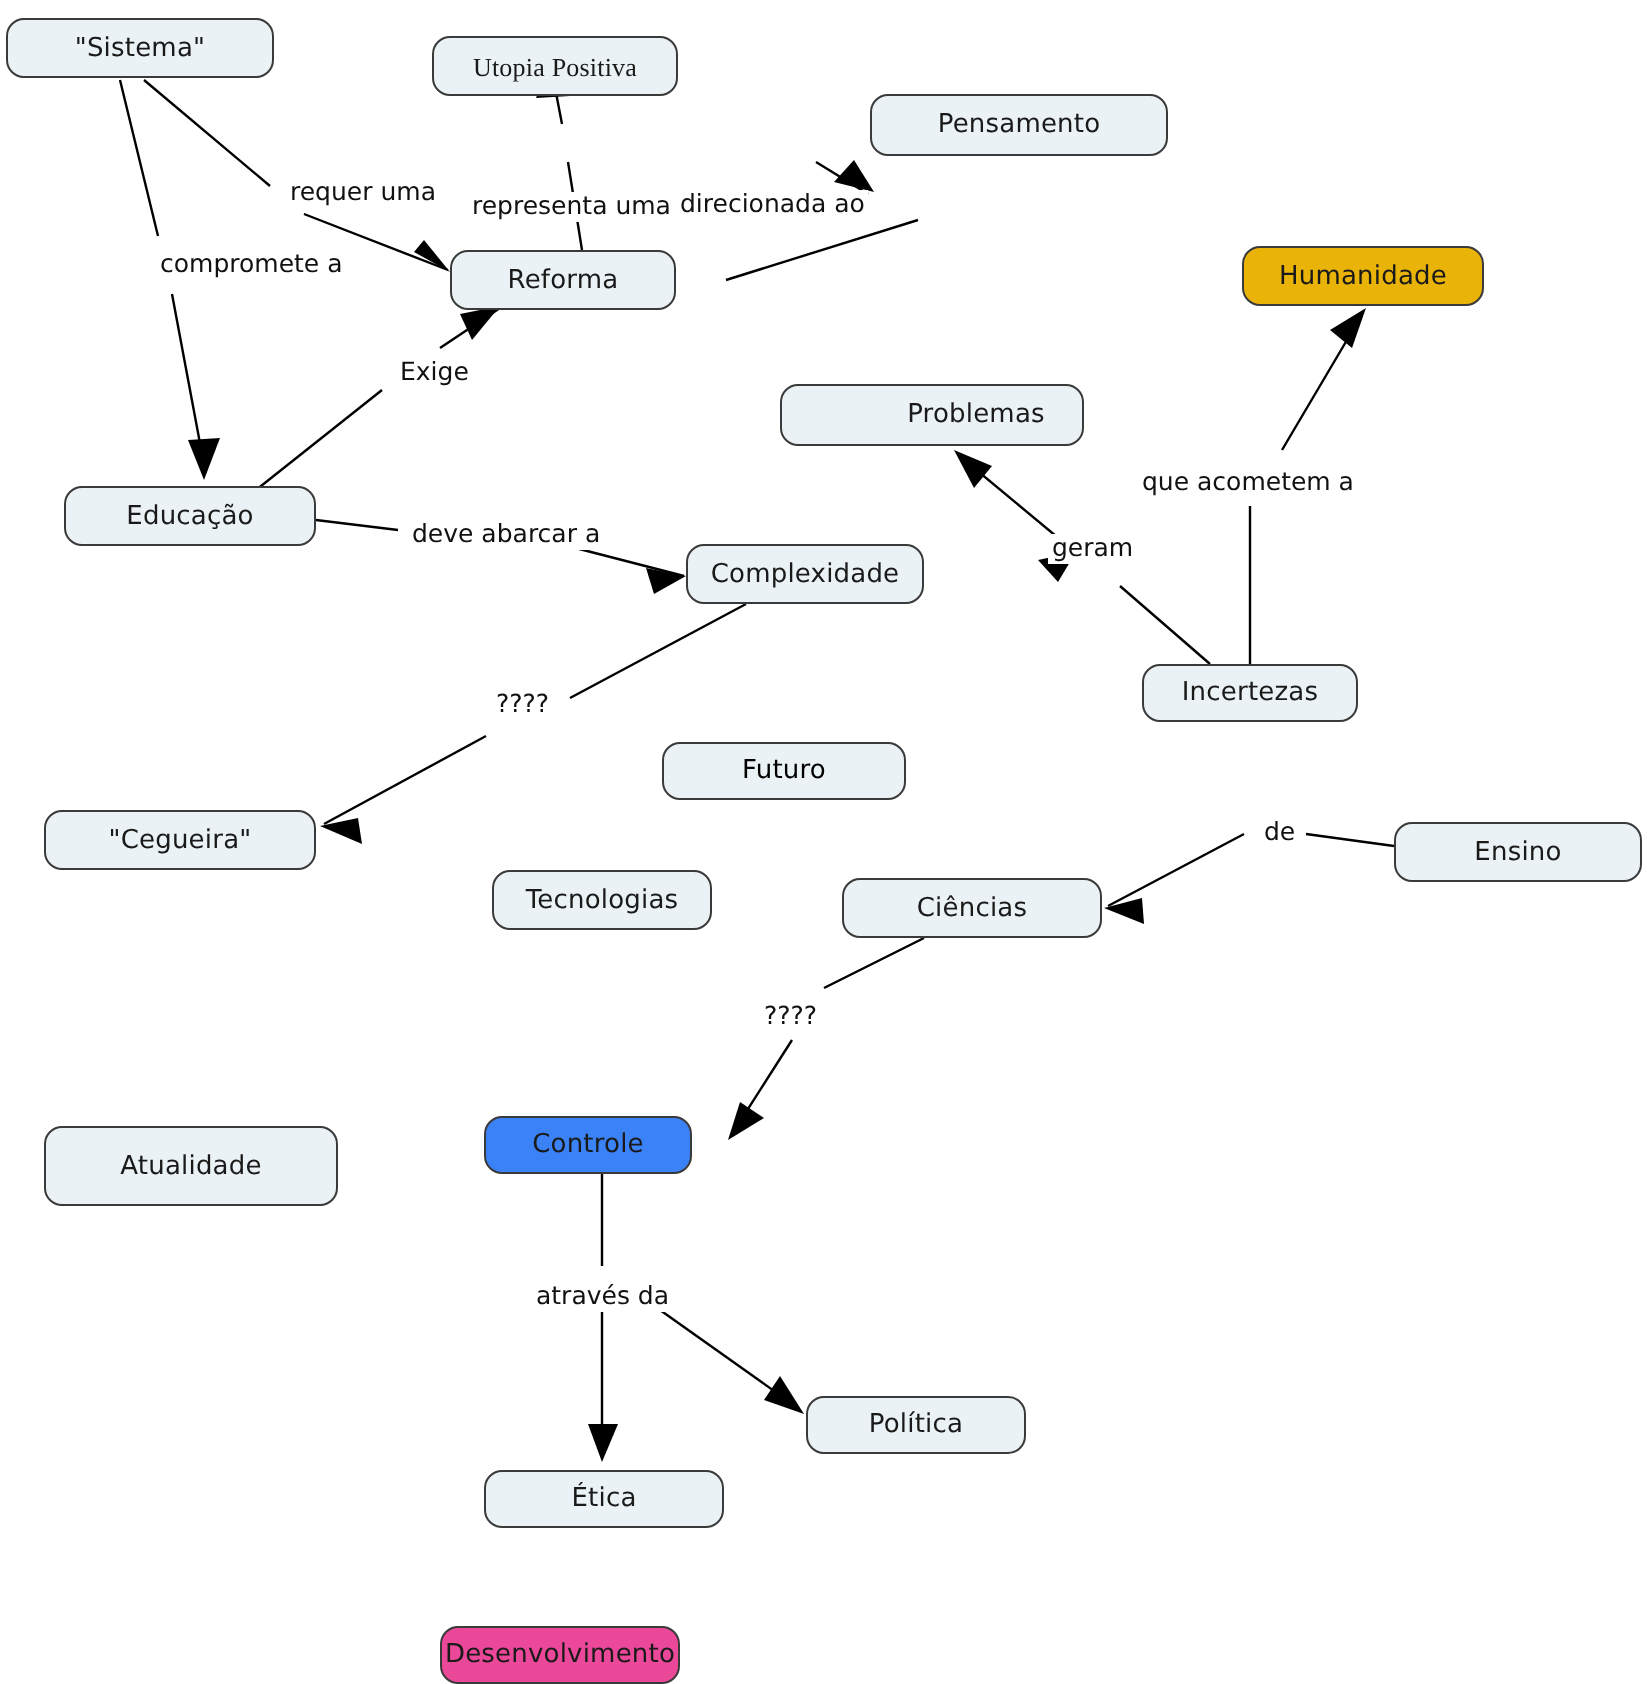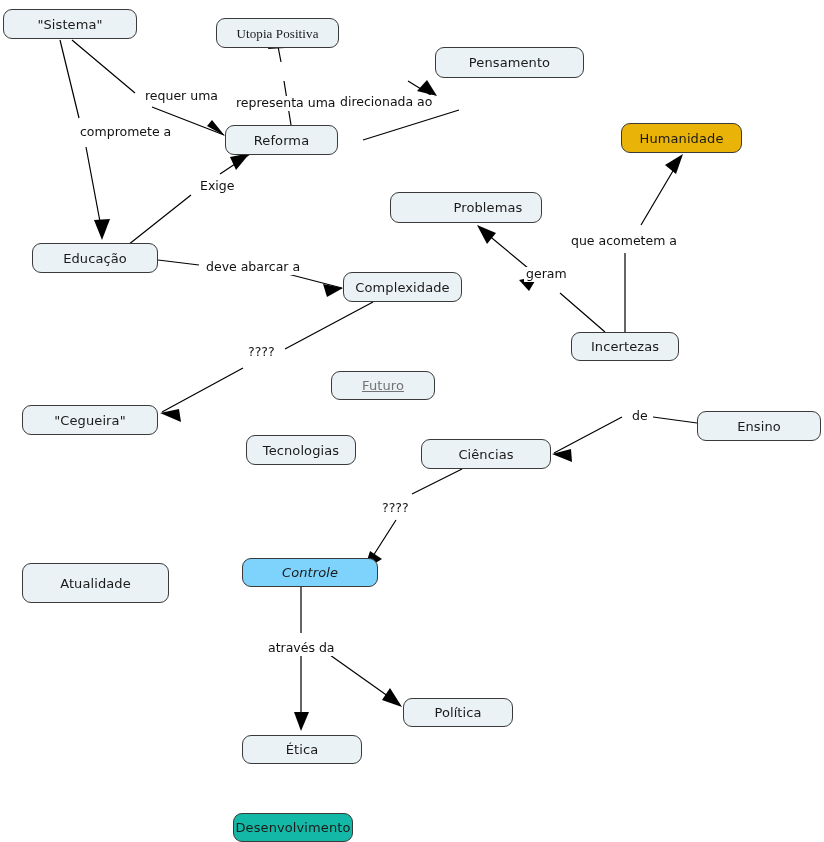--- a/index.html
+++ b/index.html
@@ -122,30 +122,30 @@
   <div id="node-layer">
       <div class="node" style="left: 3px; top: 9px; width: 134px; height: 30px; background: rgb(234, 242, 245); border-color: rgb(58, 58, 58); color: rgb(26, 26, 26);">"Sistema"</div>
       <div class="node" style="left: 216px; top: 18px; width: 123px; height: 30px; background: rgb(234, 242, 245); border-color: rgb(58, 58, 58); color: rgb(26, 26, 26); font-family: Liberation Serif, serif;">Utopia Positiva</div>
       <div class="node" style="left: 392px; top: 47px; width: 149px; height: 31px; background: rgb(234, 242, 245); border-color: rgb(58, 58, 58); color: rgb(26, 26, 26); margin-left: 43px;">Pensamento</div>
       <div class="node" style="left: 225px; top: 125px; width: 113px; height: 30px; background: rgb(234, 242, 245); border-color: rgb(58, 58, 58); color: rgb(26, 26, 26);">Reforma</div>
       <div class="node" style="left: 621px; top: 123px; width: 121px; height: 30px; background: #eab308; border-color: rgb(58, 58, 58); color: rgb(26, 26, 26);">Humanidade</div>
       <div class="node" style="left: 390px; top: 192px; width: 152px; height: 31px; background: rgb(234, 242, 245); border-color: rgb(58, 58, 58); color: rgb(26, 26, 26); padding-left: 44px;">Problemas</div>
       <div class="node" style="left: 32px; top: 243px; width: 126px; height: 30px; background: rgb(234, 242, 245); border-color: rgb(58, 58, 58); color: rgb(26, 26, 26);">Educação</div>
       <div class="node" style="left: 343px; top: 272px; width: 119px; height: 30px; background: rgb(234, 242, 245); border-color: rgb(58, 58, 58); color: rgb(26, 26, 26);">Complexidade</div>
       <div class="node" style="left: 571px; top: 332px; width: 108px; height: 29px; background: rgb(234, 242, 245); border-color: rgb(58, 58, 58); color: rgb(26, 26, 26);">Incertezas</div>
-      <div class="node" style="left: 331px; top: 371px; width: 104px; height: 29px; background: rgb(234, 242, 245); border-color: rgb(58, 58, 58); color: #737373; text-decoration: underline;">Futuro</div>
+      <div class="node" style="left: 331px; top: 371px; width: 122px; height: 29px; background: rgb(234, 242, 245); border-color: rgb(58, 58, 58); color: #000000;">Futuro</div>
       <div class="node" style="left: 22px; top: 405px; width: 136px; height: 30px; background: rgb(234, 242, 245); border-color: rgb(58, 58, 58); color: rgb(26, 26, 26);">"Cegueira"</div>
       <div class="node" style="left: 697px; top: 411px; width: 124px; height: 30px; background: rgb(234, 242, 245); border-color: rgb(58, 58, 58); color: rgb(26, 26, 26);">Ensino</div>
       <div class="node" style="left: 246px; top: 435px; width: 110px; height: 30px; background: rgb(234, 242, 245); border-color: rgb(58, 58, 58); color: rgb(26, 26, 26);">Tecnologias</div>
       <div class="node" style="left: 421px; top: 439px; width: 130px; height: 30px; background: rgb(234, 242, 245); border-color: rgb(58, 58, 58); color: rgb(26, 26, 26);">Ciências</div>
-      <div class="node" style="left: 242px; top: 558px; width: 136px; height: 29px; background: #7dd3fc; border-color: rgb(58, 58, 58); color: rgb(26, 26, 26); font-style: italic;">Controle</div>
+      <div class="node" style="left: 242px; top: 558px; width: 104px; height: 29px; background: #3b82f6; border-color: rgb(58, 58, 58); color: rgb(26, 26, 26);">Controle</div>
       <div class="node" style="left: 22px; top: 563px; width: 147px; height: 40px; background: rgb(234, 242, 245); border-color: rgb(58, 58, 58); color: rgb(26, 26, 26);">Atualidade</div>
       <div class="node" style="left: 403px; top: 698px; width: 110px; height: 29px; background: rgb(234, 242, 245); border-color: rgb(58, 58, 58); color: rgb(26, 26, 26);">Política</div>
       <div class="node" style="left: 242px; top: 735px; width: 120px; height: 29px; background: rgb(234, 242, 245); border-color: rgb(58, 58, 58); color: rgb(26, 26, 26);">Ética</div>
-      <div class="node" style="left: 233px; top: 813px; width: 120px; height: 29px; background: #14b8a6; border-color: rgb(58, 58, 58); color: rgb(26, 26, 26);">Desenvolvimento</div>
+      <div class="node" style="left: 220px; top: 813px; width: 120px; height: 29px; background: #ec4899; border-color: rgb(58, 58, 58); color: rgb(26, 26, 26);">Desenvolvimento</div>
     </div>
   <div id="label-layer">
       <div class="edge-label" style="left: 143px; top: 89px; text-align: center;">requer uma</div>
       <div class="edge-label" style="left: 78px; top: 125px; text-align: center;">compromete a</div>
       <div class="edge-label" style="left: 234px; top: 68px; margin-top: 28px;">representa uma</div>
       <div class="edge-label" style="left: 338px; top: 95px;">direcionada ao</div>
       <div class="edge-label" style="left: 198px; top: 179px;">Exige</div>
       <div class="edge-label" style="left: 204px; top: 260px;">deve abarcar a</div>
       <div class="edge-label" style="left: 246px; top: 345px;">????</div>
       <div class="edge-label" style="left: 524px; top: 267px;">geram</div>

